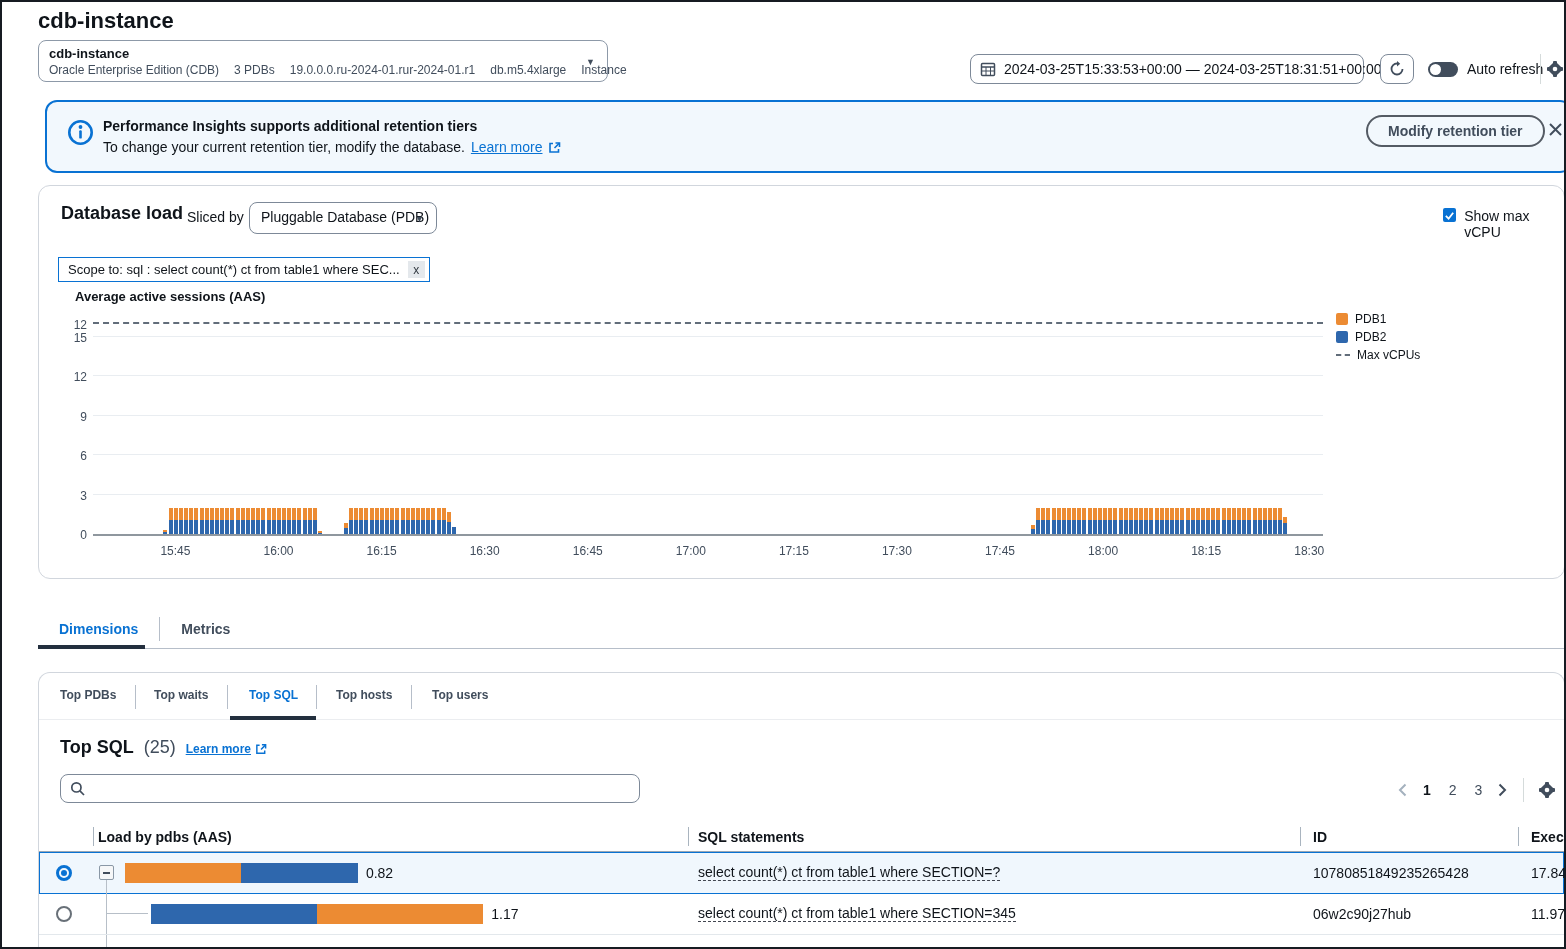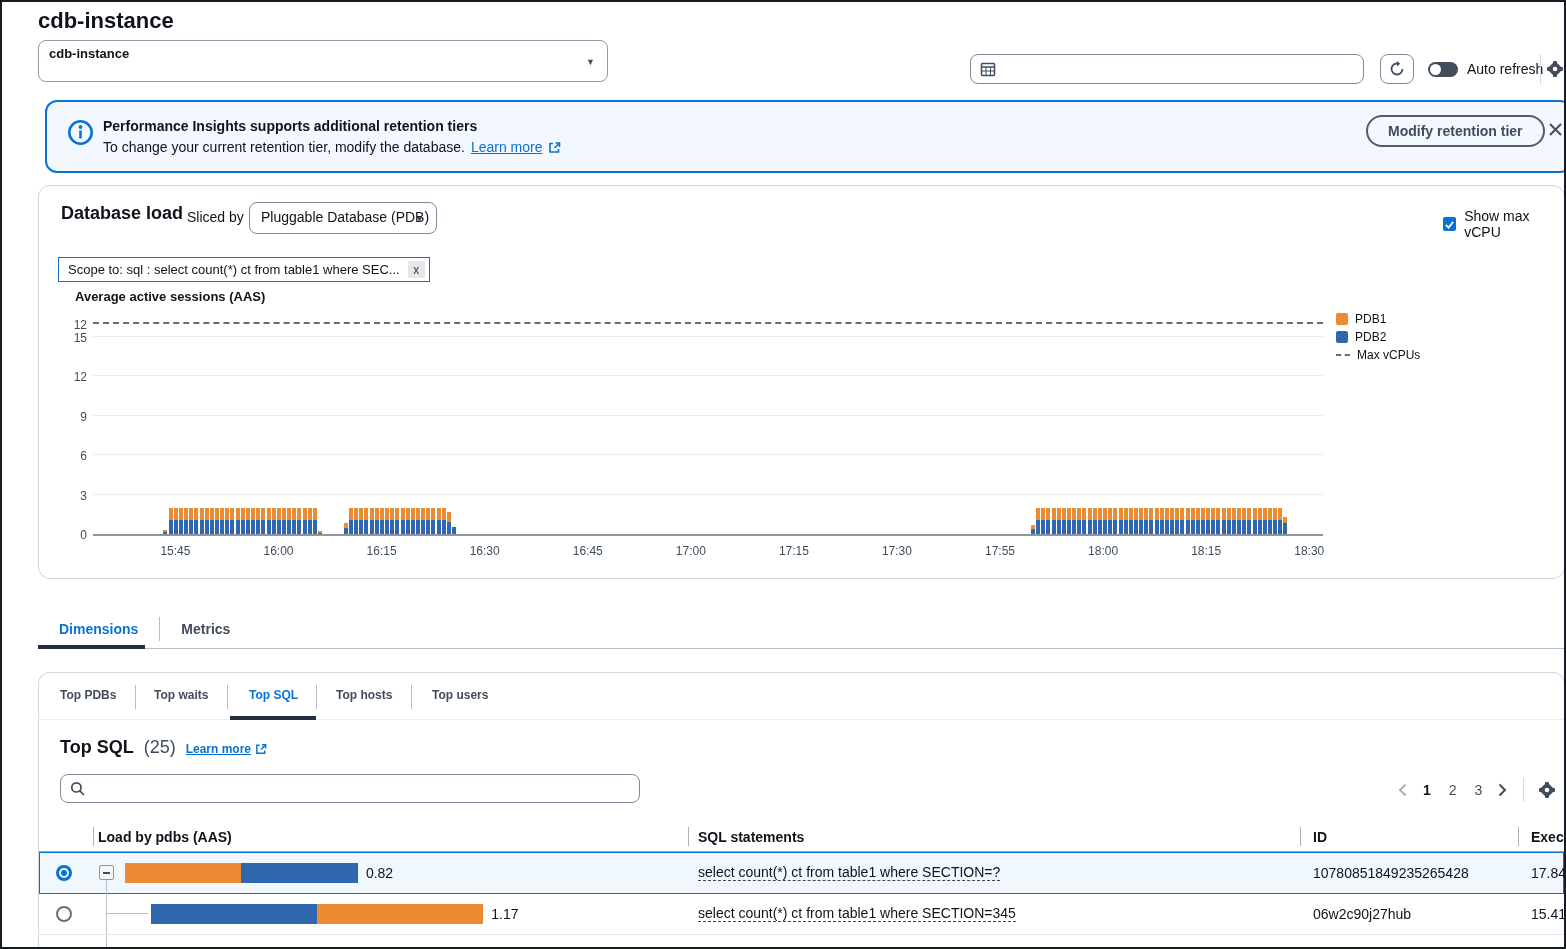--- a/index.html
+++ b/index.html
@@ -50,21 +50,21 @@
   .slice-select { position:absolute; left:210px; top:16px; width:188px; height:32px; border:1px solid #7d8998;
       border-radius:8px; padding:6px 26px 0 11px; font-size:14px; cursor:pointer; white-space:nowrap; }
   .slice-select .caret { top:11px; }
   .segmented { position:absolute; left:419px; top:17px; display:flex; }
   .seg-btn { height:30px; border:1px solid #5f6b7a; background:#fff; font-size:14px; font-weight:bold;
       color:#414d5c; font-family:inherit; cursor:pointer; margin-left:-1px; }
   .seg-btn.first { border-radius:8px 0 0 8px; margin-left:0; width:72px; }
   .seg-btn.mid { width:70px; }
   .seg-btn.last { border-radius:0 8px 8px 0; width:71px; }
   .seg-btn.active { background:#0972d3; border-color:#0972d3; color:#fff; z-index:1; }
-  .maxvcpu { position:absolute; left:1404px; top:22px; display:flex; align-items:center; gap:8px; cursor:pointer; }
+  .maxvcpu { position:absolute; left:1404px; top:22px; display:flex; align-items:flex-start; gap:8px; cursor:pointer; }
   .checkbox { width:14px; height:14px; border-radius:2px; background:#0972d3; display:flex; align-items:center; justify-content:center; }
   .maxvcpu .lbl { font-size:14px; }
   .scope-token { position:absolute; left:19px; top:71px; height:25px; border:1px solid #0972d3; background:#fff;
       display:flex; align-items:center; gap:8px; padding:0 4px 0 9px; font-size:13px; }
   .scope-x { width:17px; height:17px; background:#e4e8ec; display:flex; align-items:center; justify-content:center;
       font-size:12px; color:#333a42; cursor:pointer; }
 
   
   .chart-title { position:absolute; left:36px; top:103px; font-size:13px; font-weight:bold; }
   .y-axis { position:absolute; left:20px; top:133px; width:28px; height:217px; }
@@ -144,33 +144,41 @@
 </style>
 </head>
 <body>
 
 <div class="page">
 
   <div class="page-title">cdb-instance</div>
 
   <div class="instance-selector">
     <div class="sel-name">cdb-instance</div>
+    <div class="sel-details">
+      <span>Oracle Enterprise Edition (CDB)</span>
+      <span>3 PDBs</span>
+      <span>19.0.0.0.ru-2024-01.rur-2024-01.r1</span>
+      <span>db.m5.4xlarge</span>
+      <span>Instance</span>
+    </div>
     <span class="caret">▼</span>
   </div>
 
   <div class="time-field">
     <span class="ico">
       <svg width="16" height="16" viewBox="0 0 16 16">
           <rect x="1.5" y="2.5" width="13" height="12" rx="1" fill="none" stroke="#414d5c" stroke-width="1.5"></rect>
           <line x1="1.5" y1="6" x2="14.5" y2="6" stroke="#414d5c" stroke-width="1.5"></line>
           <line x1="6" y1="6" x2="6" y2="14.5" stroke="#414d5c" stroke-width="1"></line>
           <line x1="10.5" y1="6" x2="10.5" y2="14.5" stroke="#414d5c" stroke-width="1"></line>
           <line x1="1.5" y1="10" x2="14.5" y2="10" stroke="#414d5c" stroke-width="1"></line>
         </svg>
     </span>
+    <span>2024-03-25T15:33:53+00:00 — 2024-03-25T18:31:51+00:00</span>
   </div>
 
   <div class="refresh-btn">
     <span>
       <svg width="16" height="16" viewBox="0 0 16 16">
           <path d="M13.5 8 A5.5 5.5 0 1 1 8 2.5" fill="none" stroke="#414d5c" stroke-width="1.8"></path>
           <polygon points="8,0 8,5.4 11.2,2.7" fill="#414d5c"></polygon>
         </svg>
     </span>
   </div>
@@ -676,21 +684,21 @@
       </div>
     <div class="x-axis">
         <div class="xlab" style="left: 62.4581px;">15:45</div>
         <div class="xlab" style="left: 165.531px;">16:00</div>
         <div class="xlab" style="left: 268.603px;">16:15</div>
         <div class="xlab" style="left: 371.676px;">16:30</div>
         <div class="xlab" style="left: 474.749px;">16:45</div>
         <div class="xlab" style="left: 577.821px;">17:00</div>
         <div class="xlab" style="left: 680.894px;">17:15</div>
         <div class="xlab" style="left: 783.966px;">17:30</div>
-        <div class="xlab" style="left: 887.039px;">17:55</div>
+        <div class="xlab" style="left: 887.039px;">17:45</div>
         <div class="xlab" style="left: 990.112px;">18:00</div>
         <div class="xlab" style="left: 1093.18px;">18:15</div>
         <div class="xlab" style="left: 1196.26px;">18:30</div>
       </div>
     <div class="legend">
         <div class="lg-row">
           <span class="lg-box" style="background: rgb(236, 139, 51);"></span>
           <span class="lg-lb">PDB1</span>
         </div>
         <div class="lg-row">
@@ -809,21 +817,21 @@
       <span class="radio off" style="left:17px; top:12px"></span>
       <span class="loadbar-wrap" style="left:112px; top:10px">
         <span class="loadbar">
             <span class="tseg" style="width: 166.14px; background: rgb(46, 103, 173);"></span>
             <span class="tseg" style="width: 166.14px; background: rgb(236, 139, 51);"></span>
           </span>
         <span class="load-val">1.17</span>
       </span>
       <span class="sql-link" style="left:659px; top:11px">select count(*) ct from table1 where SECTION=345</span>
       <span class="cell" style="left:1274px; top:12px">06w2c90j27hub</span>
-      <span class="cell" style="left:1492px; top:12px">15.41</span>
+      <span class="cell" style="left:1492px; top:12px">11.97</span>
     </div>
 
     <div class="tree-v" style="top:207px; height:71px"></div>
     <div class="tree-h" style="top:240px; width:42px"></div>
 
     <div class="rowline" style="top:261px"></div>
     <div class="rowline" style="top:274px"></div>
   </div>
 
 </div>

